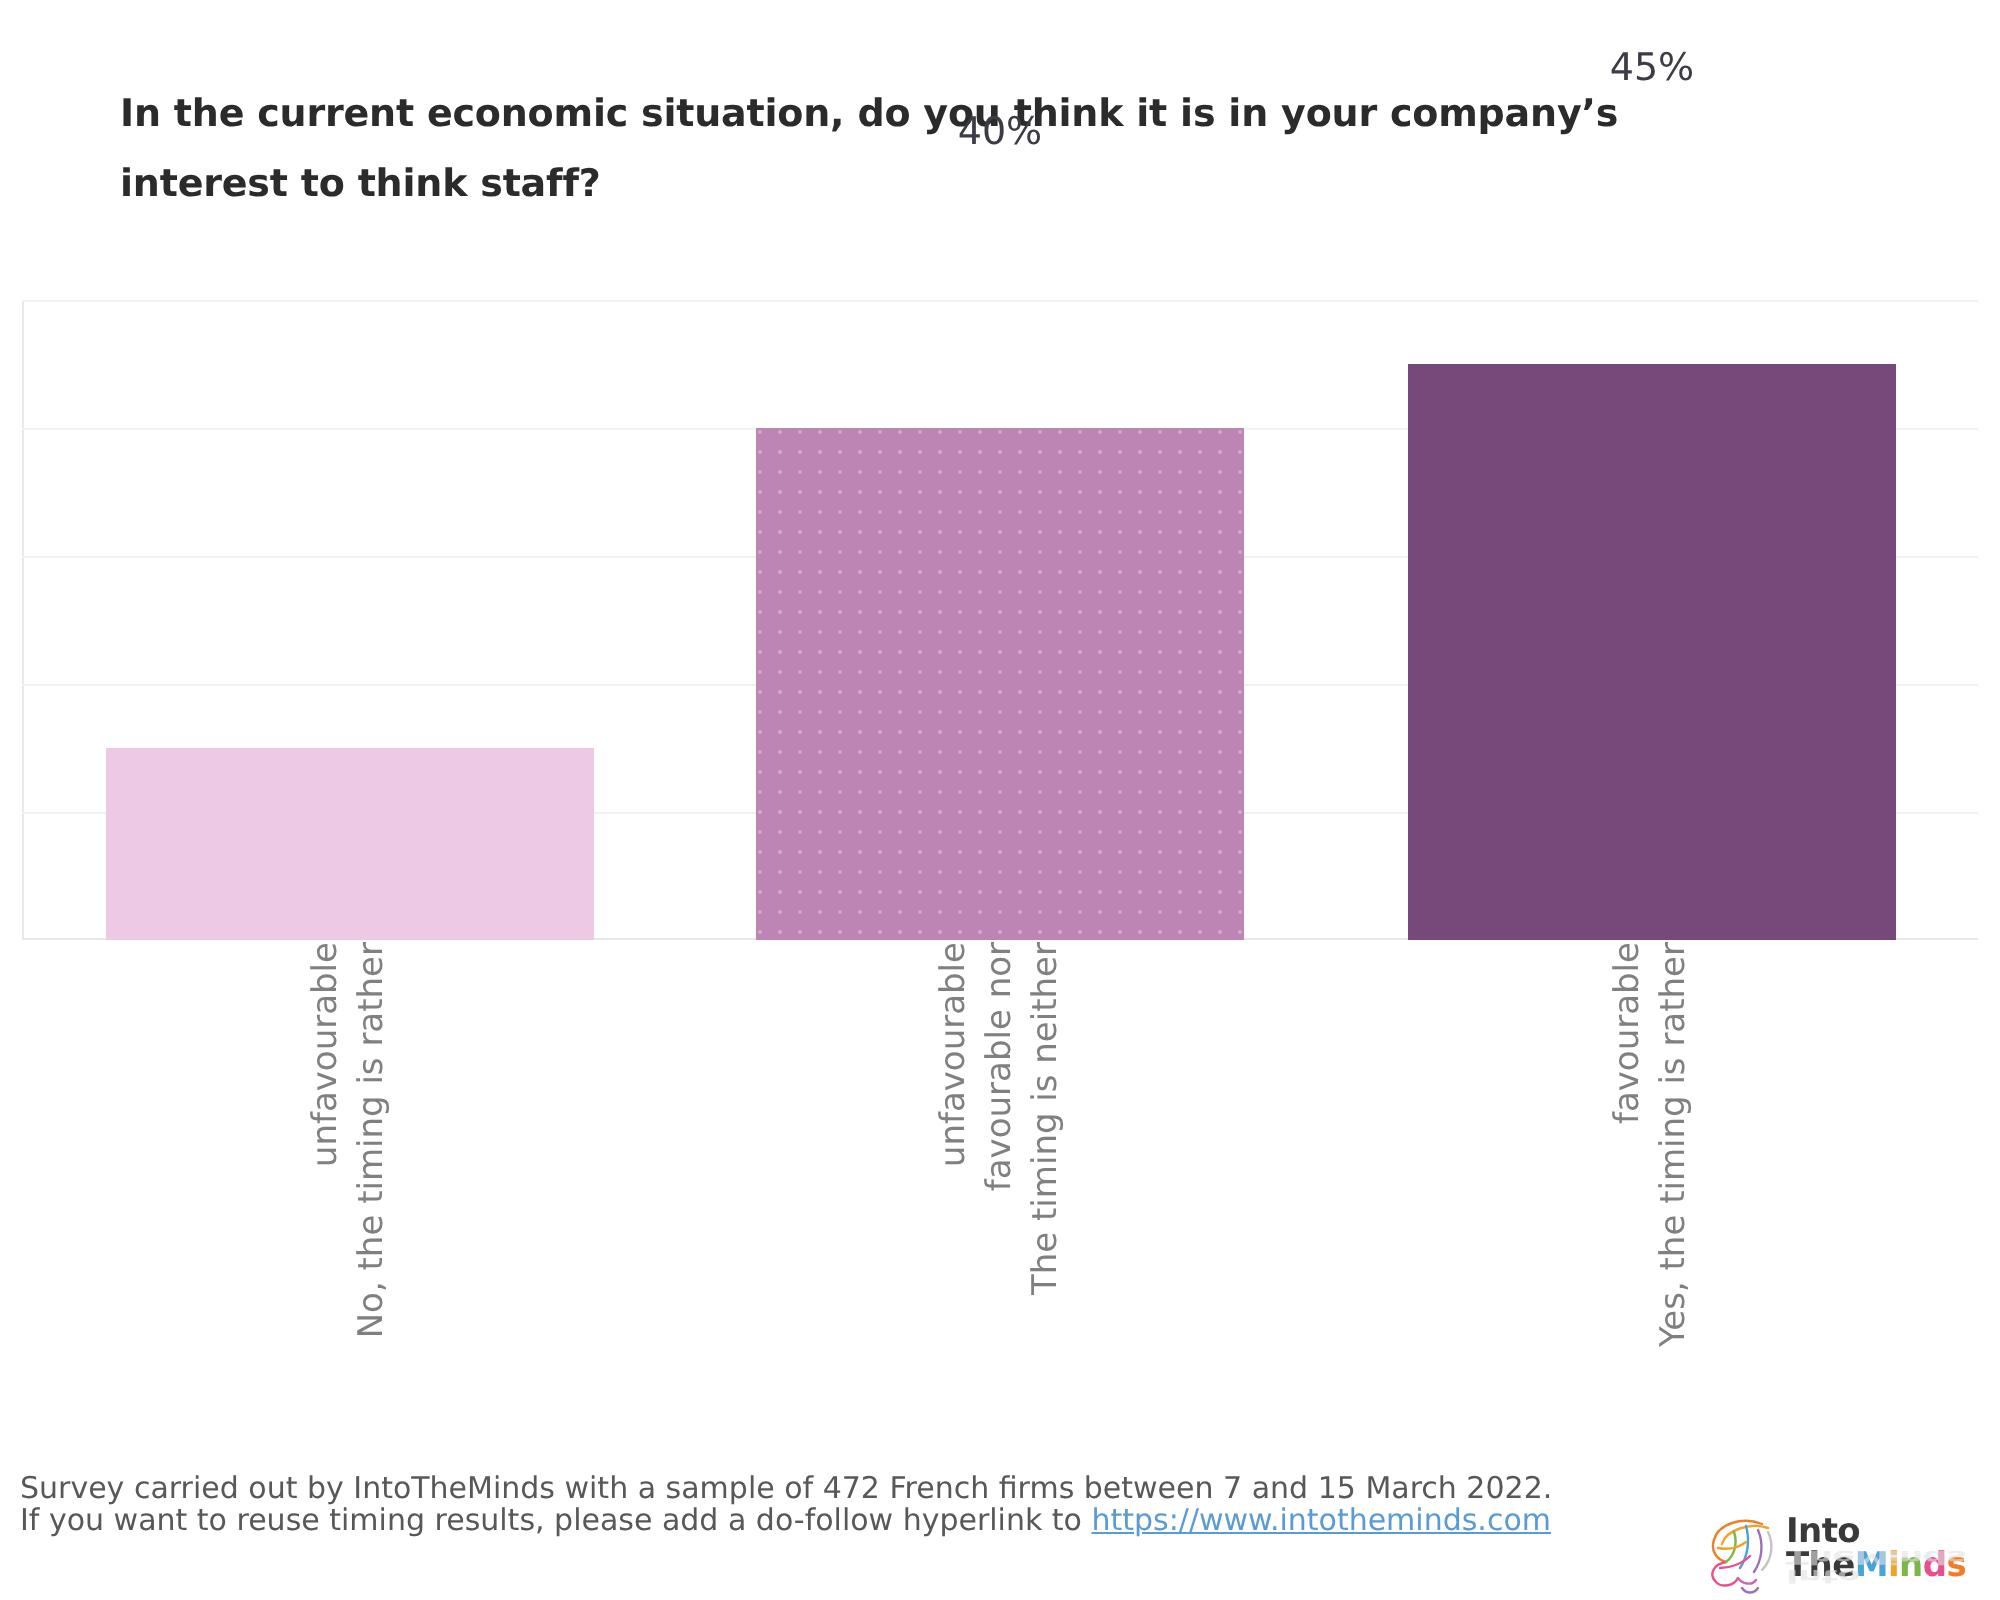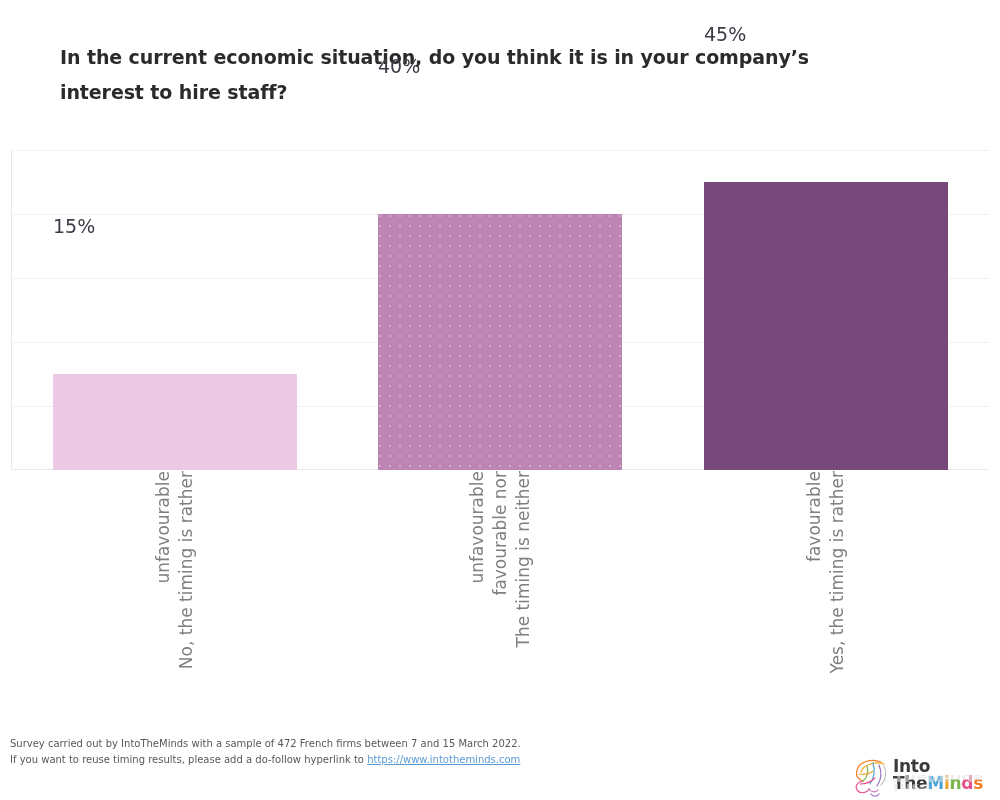--- a/index.html
+++ b/index.html
@@ -79,21 +79,21 @@
     position: absolute;
     left: 0; top: 0; right: 0; bottom: 0;
     background-image:
       radial-gradient(circle at 2px 2px, rgba(255,255,255,0.28) 0.9px, transparent 1.1px);
     background-size: 10px 10px;
     pointer-events: none;
   }
   .bar-value {
     position: absolute;
     width: 244px;
-    text-align: left;
+    text-align: center;
     font-family: "DejaVu Sans", sans-serif;
     font-size: 19px;
     color: #3c3c46;
   }
 
   
   .cat-labels {
     position: absolute;
     left: 11px;
     top: 471px;
@@ -129,21 +129,21 @@
     text-align: left;
   }
 
   
   .footer {
     position: absolute;
     left: 10px;
     top: 736px;
     width: 700px;
     font-family: "DejaVu Sans", sans-serif;
-    font-size: 10px;
+    font-size: 15px;
     color: #585858;
     line-height: 16px;
   }
   .footer-line { white-space: nowrap; }
   .u-underline { text-decoration: underline; }
   .footer-link {
     color: #5b9bd5;
     text-decoration: underline;
     text-align: right;
   }
@@ -185,39 +185,38 @@
     transform: scaleY(-0.55);
     transform-origin: top left;
     opacity: 0.6;
   }
 </style>
 </head>
 <body>
 
 <div class="chart-title">
   <div>In the current economic situation, do you think it is in your company’s</div>
-  <div>interest to hire staff?</div>
+  <div>interest to think staff?</div>
 </div>
 
 <div class="plot-area">
   <div class="axis-line-y"></div>
 
   <div class="gridline" style="top:0px;"></div>
   <div class="gridline" style="top:64px;"></div>
   <div class="gridline" style="top:128px;"></div>
   <div class="gridline" style="top:192px;"></div>
   <div class="gridline" style="top:256px;"></div>
   <div class="axis-line-x"></div>
 
   <div class="bars-layer">
     <div class="bar" id="bar0" style="left: 42px; height: 96px; background: rgb(238, 201, 230);"></div>
     <div class="bar bar-textured" id="bar1" style="left: 367px; height: 256px; background: rgb(189, 133, 179);"></div>
     <div class="bar" id="bar2" style="left: 693px; height: 288px; background: rgb(119, 73, 122);"></div>
 
-    <div class="bar-value" style="left:42px;  top:65px;">15%</div>
     <div class="bar-value" style="left:367px; top:-95px;">40%</div>
     <div class="bar-value" style="left:693px; top:-127px;">45%</div>
   </div>
 </div>
 
 <div class="cat-labels">
 
   <div class="cat-label" style="left:42px;">
     <div class="cat-label-inner">
       <span class="cat-line">No, the timing is rather</span>

